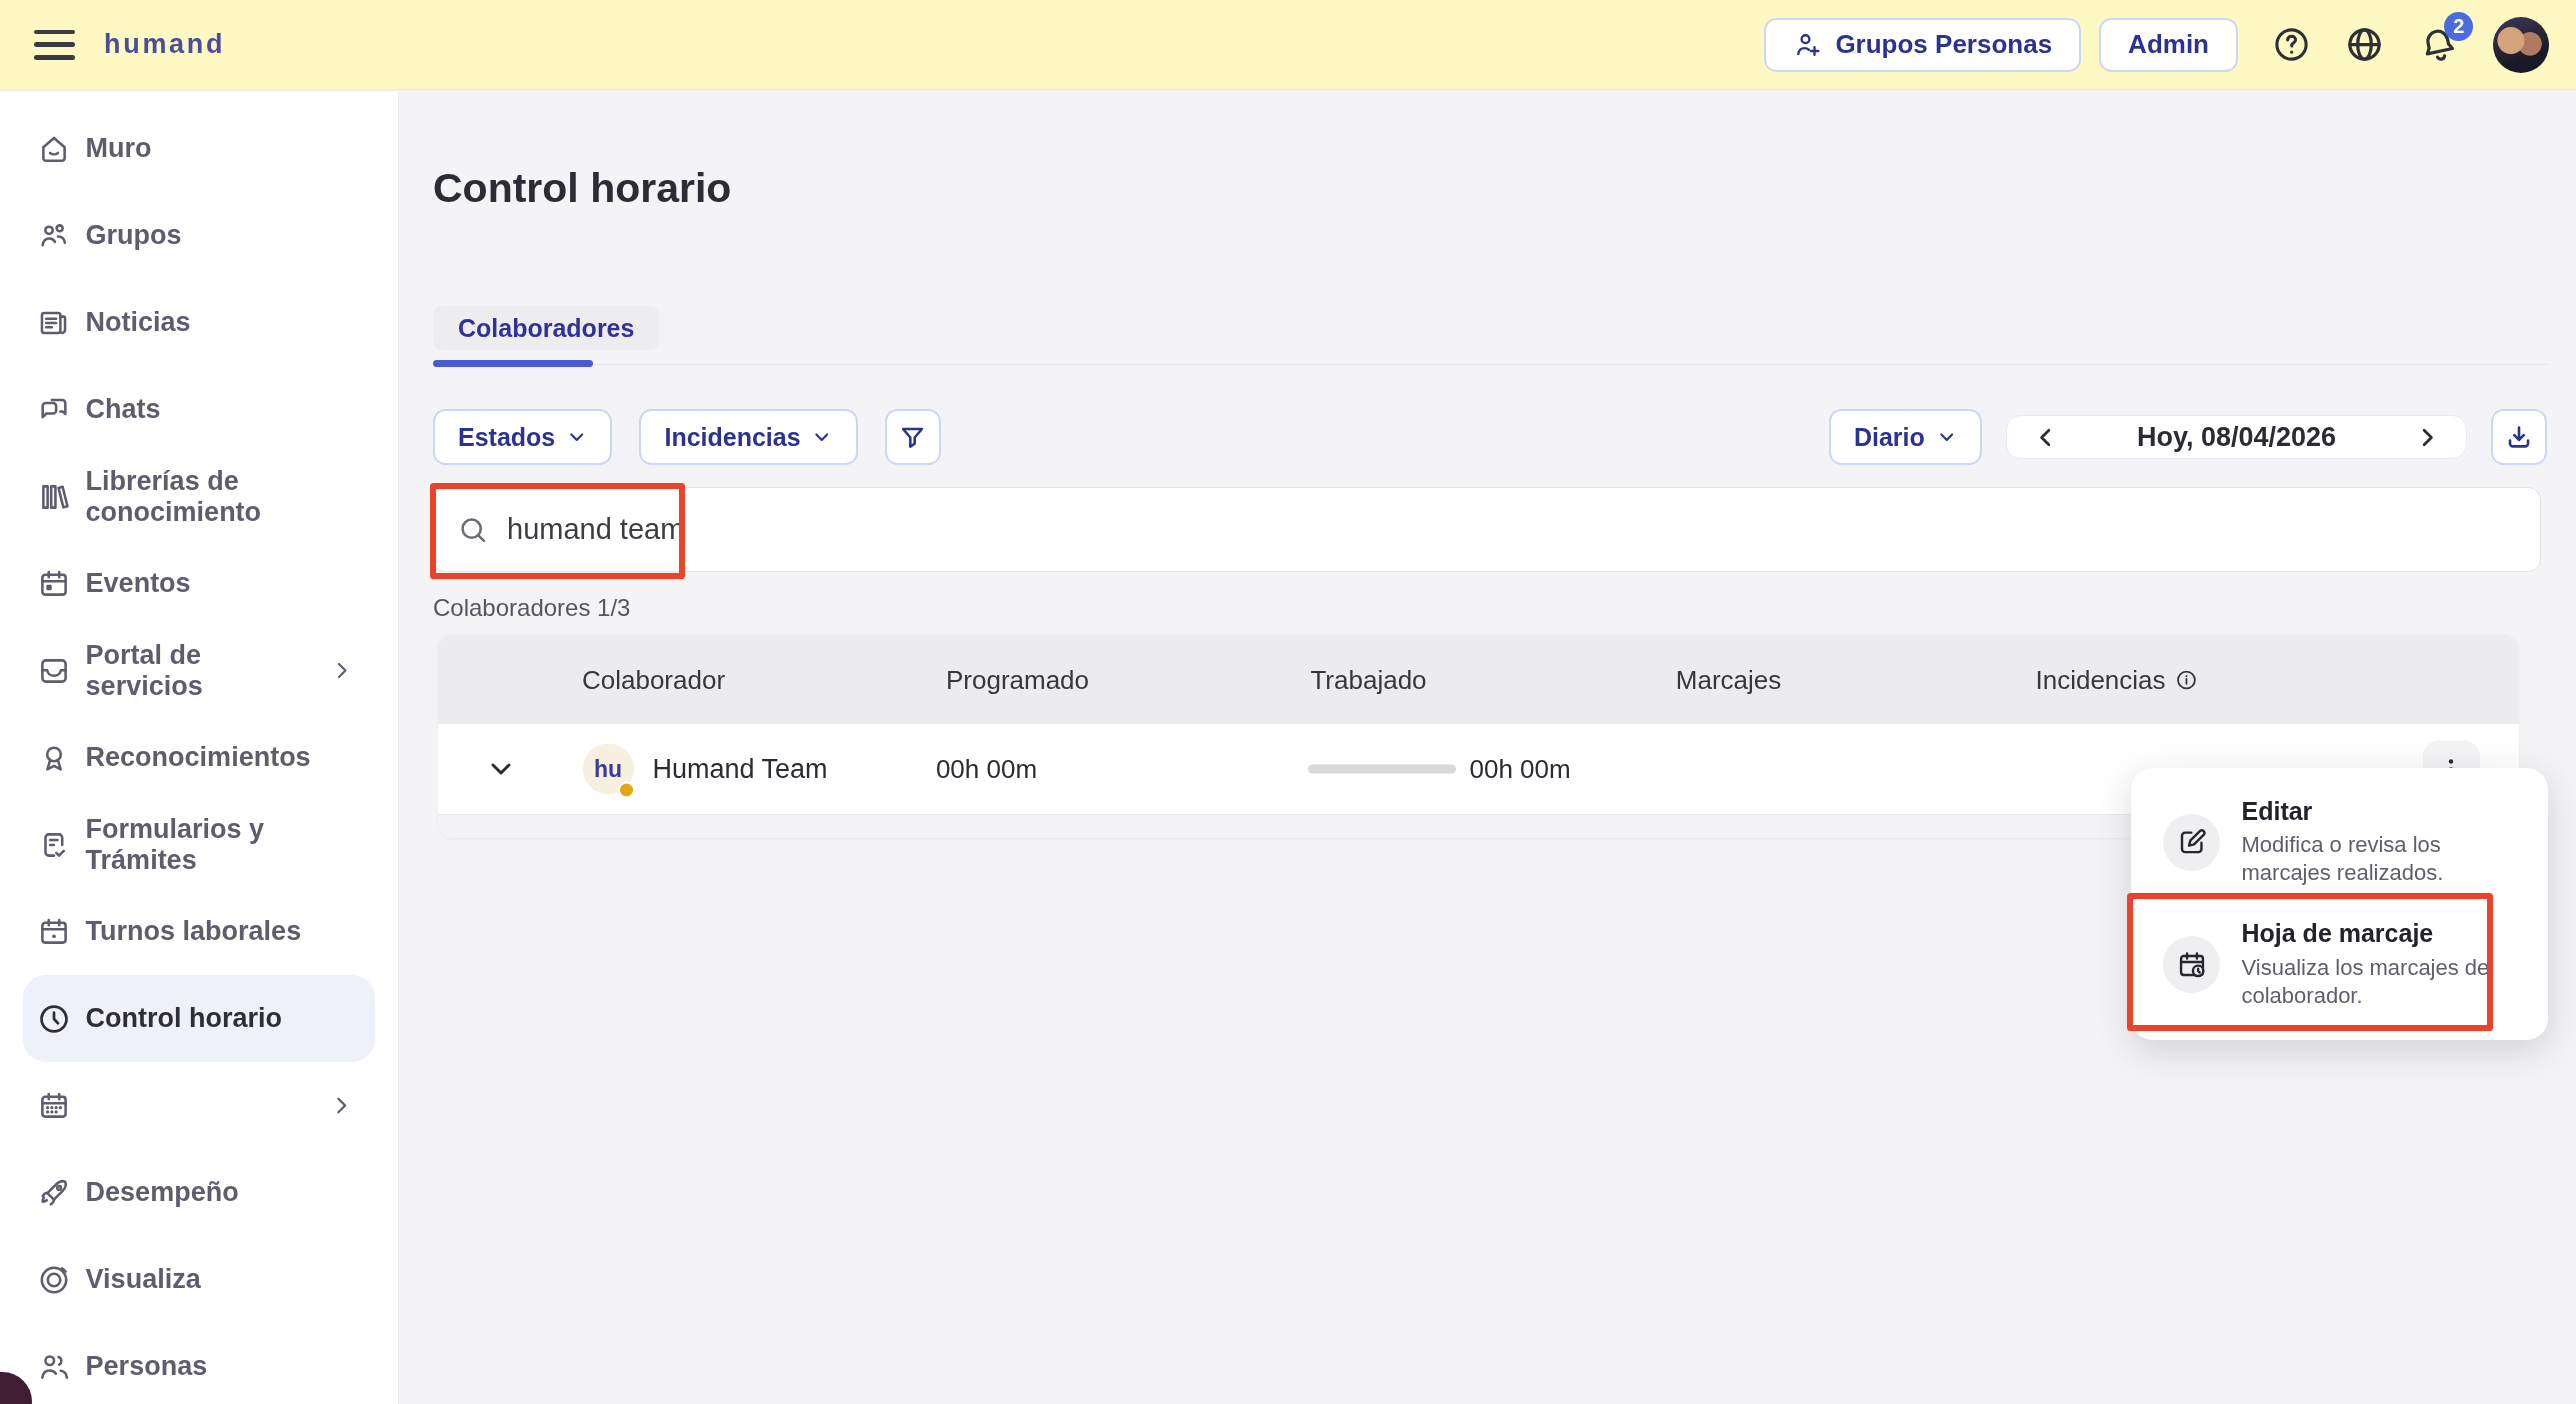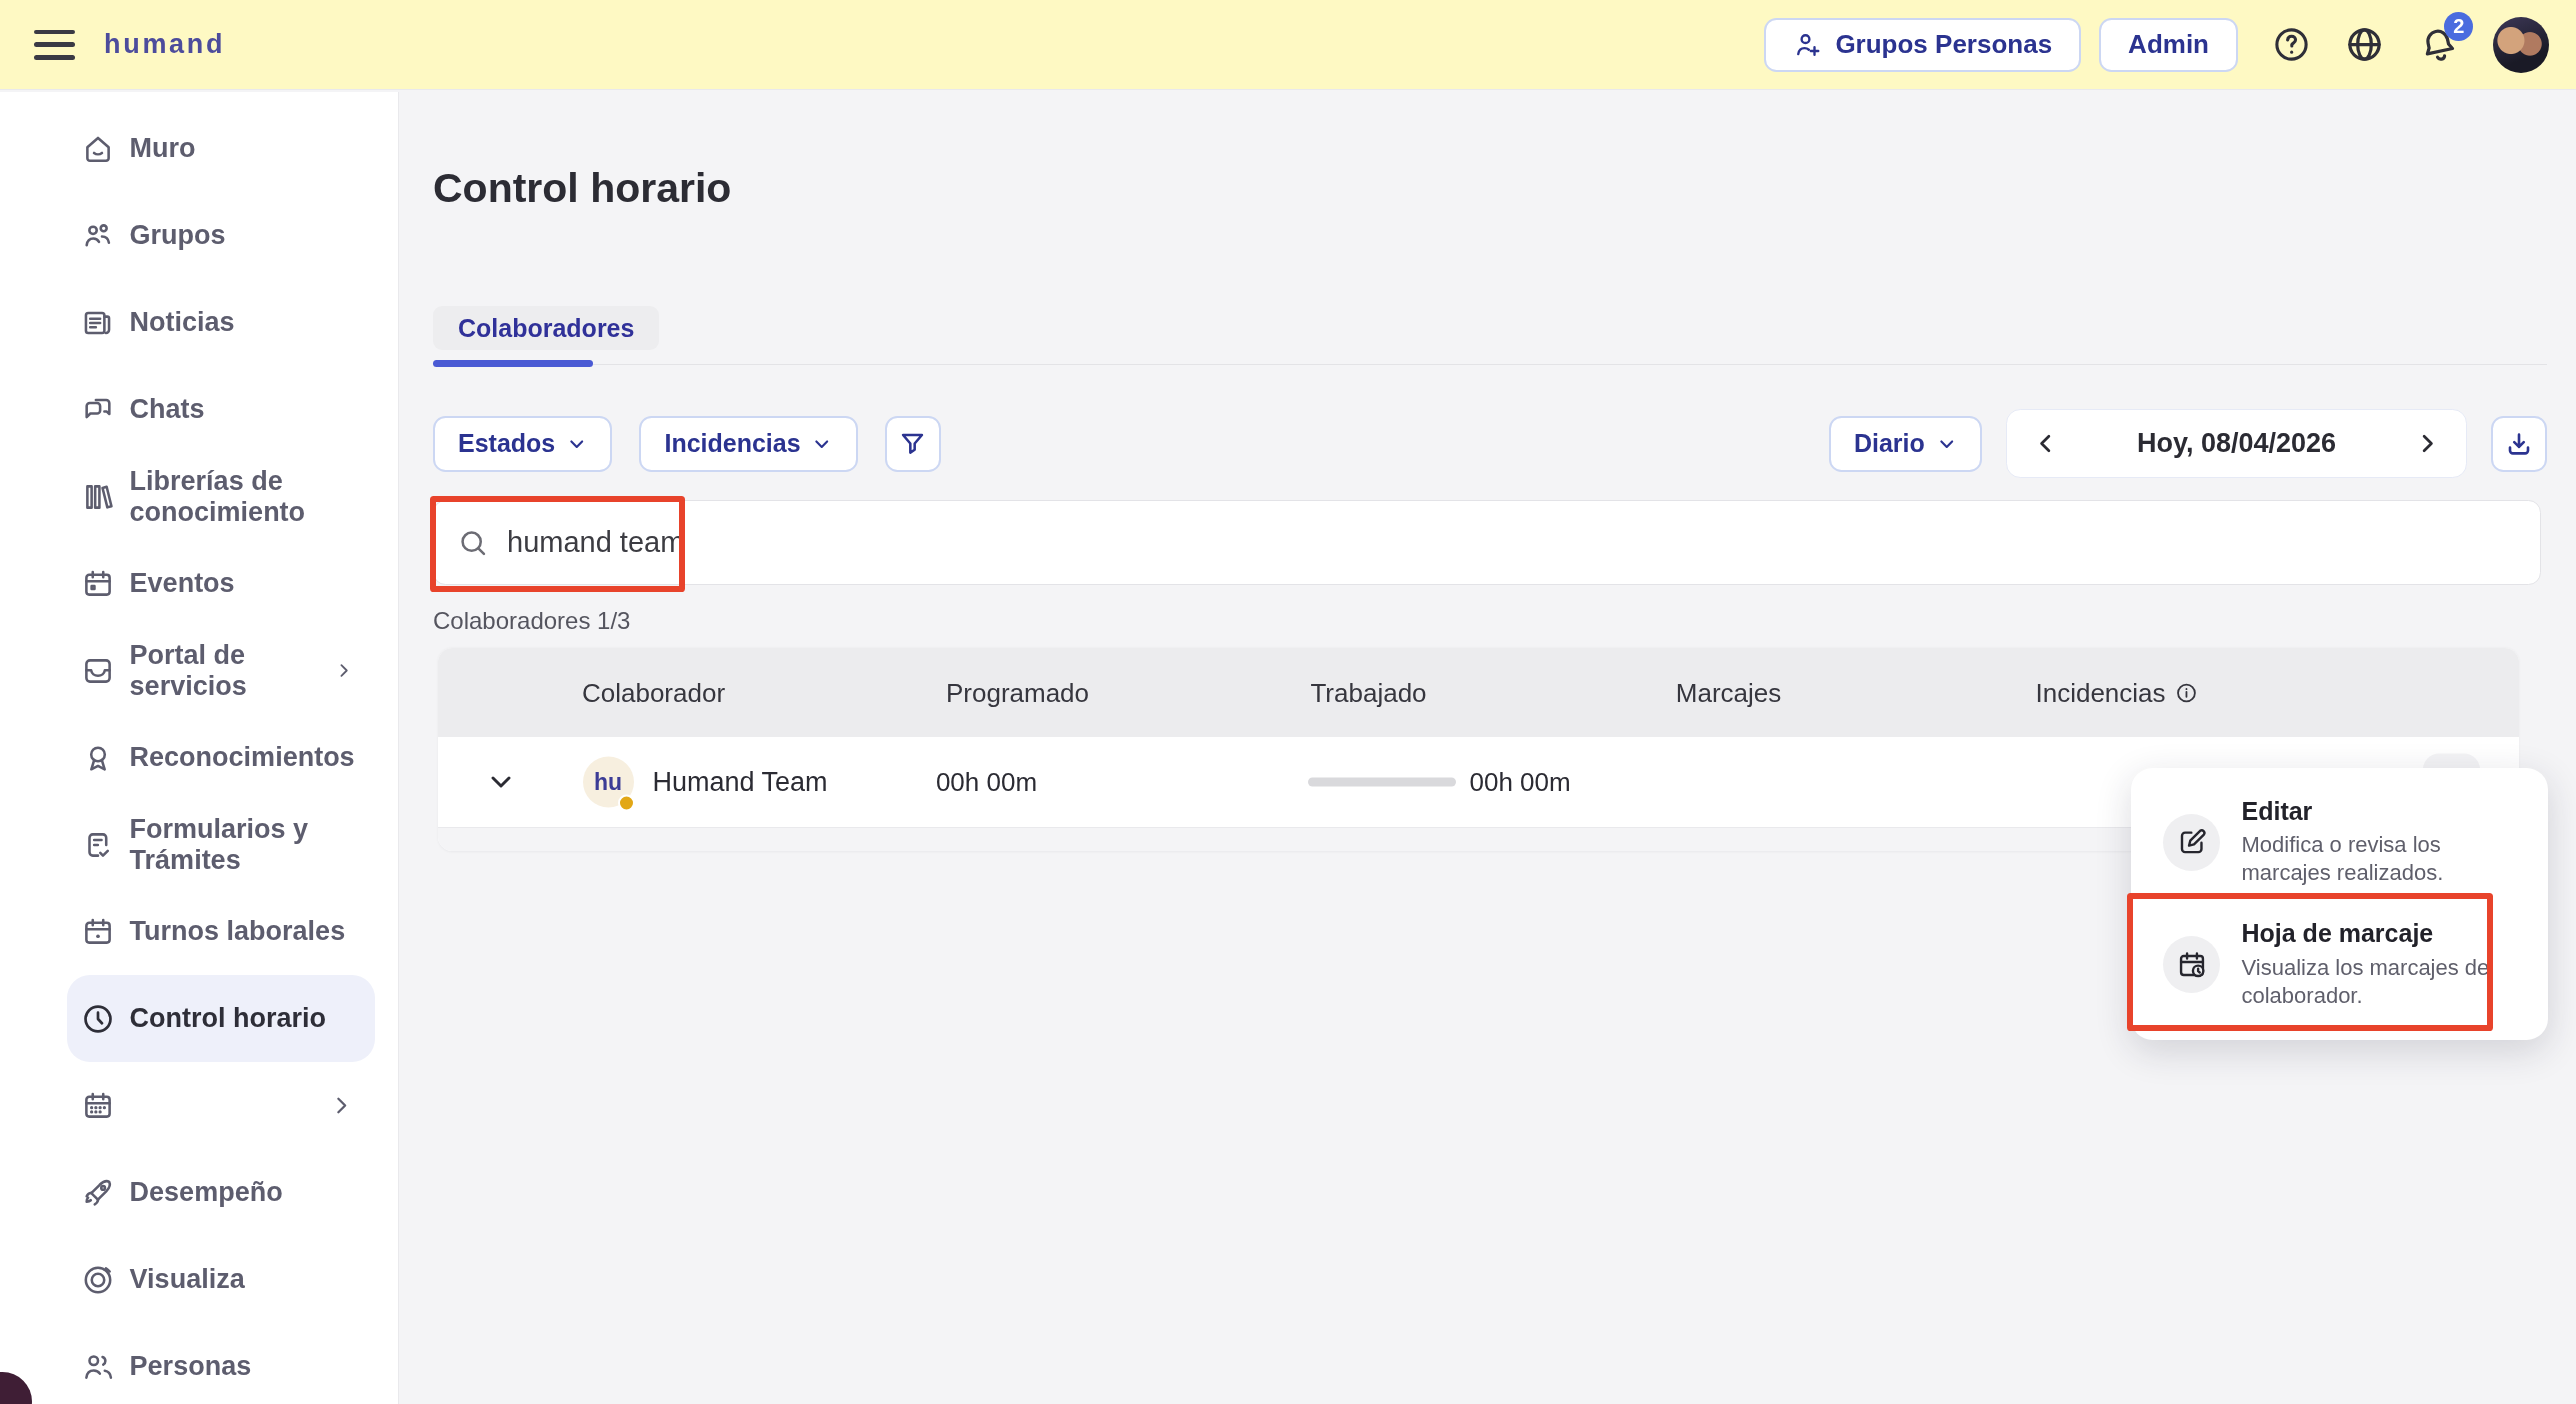--- a/index.html
+++ b/index.html
@@ -39,21 +39,21 @@
     background:
       radial-gradient(circle at 32% 42%, #d3a37c 0 26%, rgba(0,0,0,0) 28%),
       radial-gradient(circle at 66% 48%, #b07a60 0 24%, rgba(0,0,0,0) 26%),
       linear-gradient(160deg, #3d3857 0%, #1a1a26 70%);
   }
 
   
   .sidebar {
     position: absolute; top: 92px; left: 0; bottom: 0; width: 399px;
     background: #ffffff; border-right: 1.8px solid #e9e9ec; z-index: 10;
-    padding-top: 13.4px; overflow: hidden; padding-left: 44px;
+    padding-top: 13.4px; overflow: hidden;
   }
   .side-item {
     height: 87px; margin: 0 23px; padding: 0 21.5px 0 14.3px; border-radius: 23px;
     display: flex; align-items: center; gap: 14.3px; cursor: pointer;
     color: #5d5d6e; font-size: 27px; font-weight: 600;
   }
   .side-item .s-icon { width: 34px; height: 34px; flex: none; }
   .side-item.active { background: #eef0fa; color: #2e2e38; }
   .side-item .chev { margin-left: auto; width: 25px; height: 25px; }
 
@@ -71,21 +71,21 @@
   .filters-row { margin-top: 44px; display: flex; align-items: center; }
   .f-btn {
     height: 56px; background: #fff; border: 2.2px solid #ccd7f3; border-radius: 12.5px;
     display: flex; align-items: center; gap: 10.7px; padding: 0 23px;
     color: #2b3390; font-size: 25px; font-weight: 700; cursor: pointer; white-space: nowrap;
   }
   .f-btn.square { width: 56px; padding: 0; justify-content: center; }
   .gap30 { margin-left: 27px; }
   .filters-right { margin-left: auto; display: flex; align-items: center; gap: 24px; }
   .date-nav {
-    height: 69px; width: 461px; background: #fff; border: 1.8px solid #e6eaf6; border-radius: 14.3px;
+    height: 44px; width: 461px; background: #fff; border: 1.8px solid #e6eaf6; border-radius: 14.3px;
     display: flex; align-items: center; padding: 0 20px; color: #2b2b33;
   }
   .date-nav .nav-arrow { background: none; border: none; cursor: pointer; color: #2b2b33; padding: 5.4px; }
   .date-text { flex: 1; text-align: center; font-size: 27px; font-weight: 600; color: #2b2b33; }
 
   .search-wrap { margin-top: 22.4px; position: relative; }
   .search-box {
     width: 2108px; height: 85px; background: #fff; border: 1.8px solid #e3e3e7; border-radius: 12.5px;
     display: flex; align-items: center; gap: 18px; padding: 0 23px;
   }

